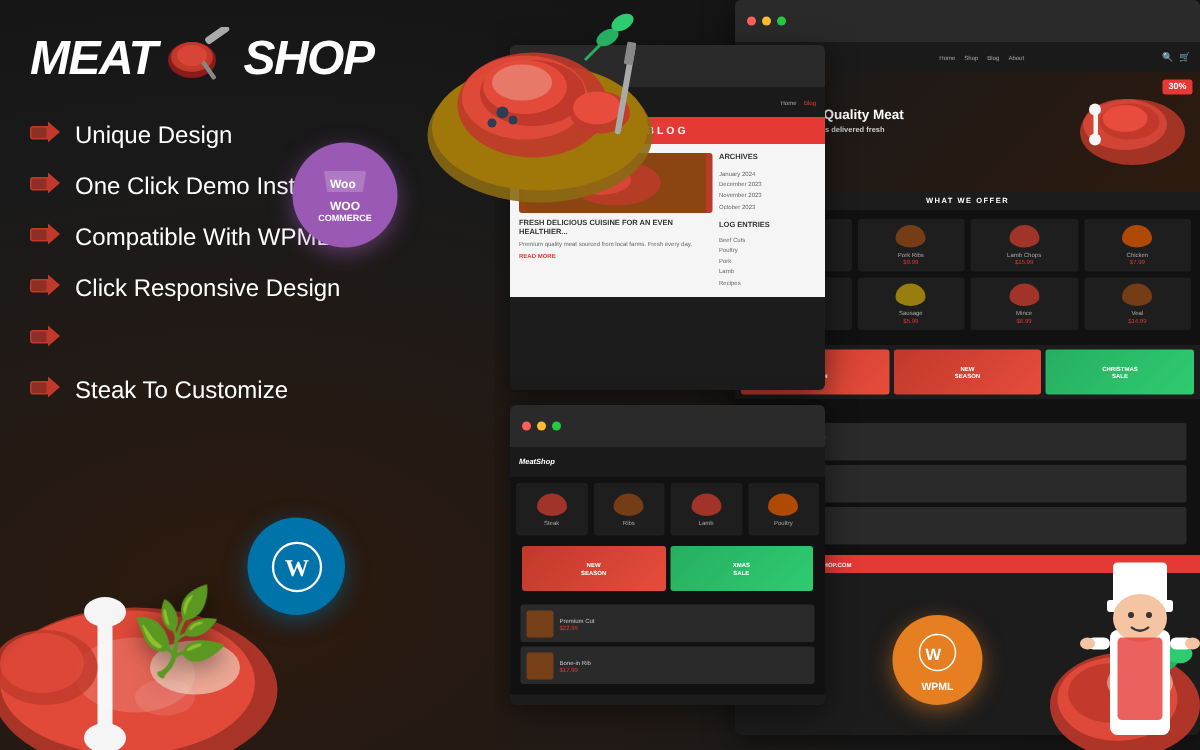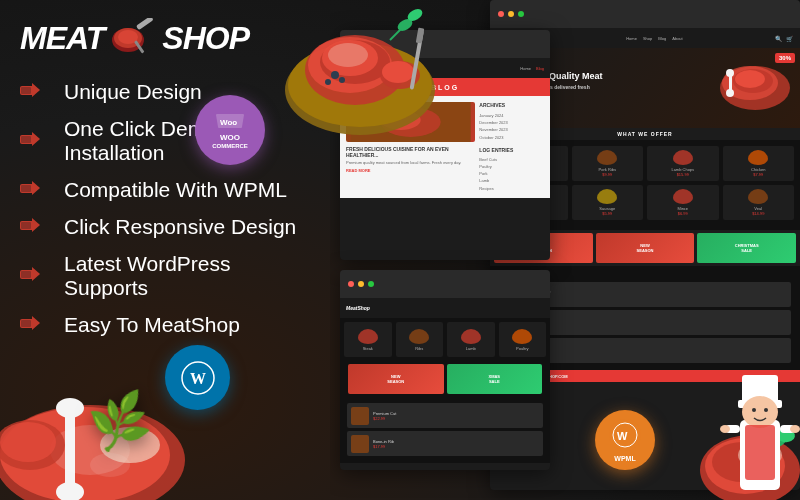--- a/index.html
+++ b/index.html
@@ -56,24 +56,24 @@
 
     
     .feature-list {
       list-style: none;
       padding: 0;
     }
     .feature-list li {
       display: flex;
       align-items: center;
       color: #fff;
-      font-size: 21px;
+      font-size: 16px;
       font-weight: 500;
       margin-bottom: 13px;
-      gap: 24px;
+      gap: 10px;
     }
     .feature-list li .check-icon {
       font-size: 18px;
     }
 
     
     .right-panel {
       position: absolute;
       right: 0;
       top: 0;
@@ -493,31 +493,30 @@
       <span>Click Responsive Design</span>
     </li>
     <li>
       <span class="check-icon">
         <svg width="20" height="16" viewBox="0 0 20 16">
           <rect x="0" y="4" width="14" height="9" rx="2" fill="#c0392b"></rect>
           <polygon points="12,1 20,8 12,15" fill="#c0392b"></polygon>
           <rect x="1" y="5" width="10" height="7" rx="1" fill="#1a1a1a" opacity="0.3"></rect>
         </svg>
       </span>
-      <span>Latest WordPress Supports</span>
     </li>
     <li>
       <span class="check-icon">
         <svg width="20" height="16" viewBox="0 0 20 16">
           <rect x="0" y="4" width="14" height="9" rx="2" fill="#c0392b"></rect>
           <polygon points="12,1 20,8 12,15" fill="#c0392b"></polygon>
           <rect x="1" y="5" width="10" height="7" rx="1" fill="#1a1a1a" opacity="0.3"></rect>
         </svg>
       </span>
-      <span>Easy To MeatShop</span>
+      <span>Steak To Customize</span>
     </li>
   </ul>
 </div>
 
 <div class="right-panel">
   <div class="screenshot-container">
 
     <div class="screenshot-main">
       <div class="screenshot-header">
         <div class="dot dot-r"></div>

